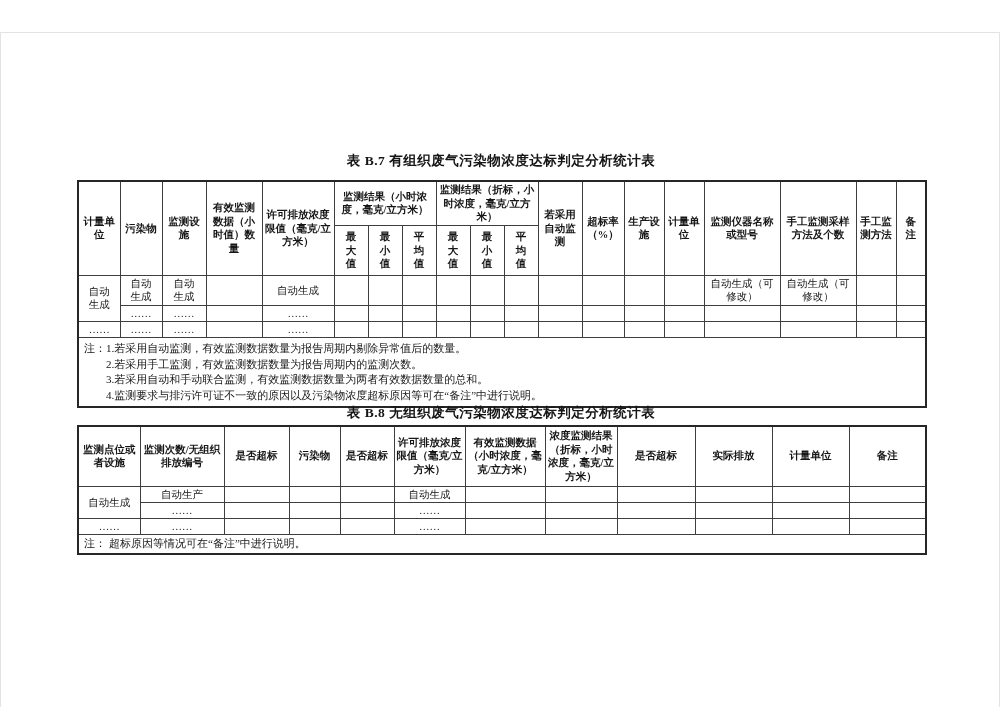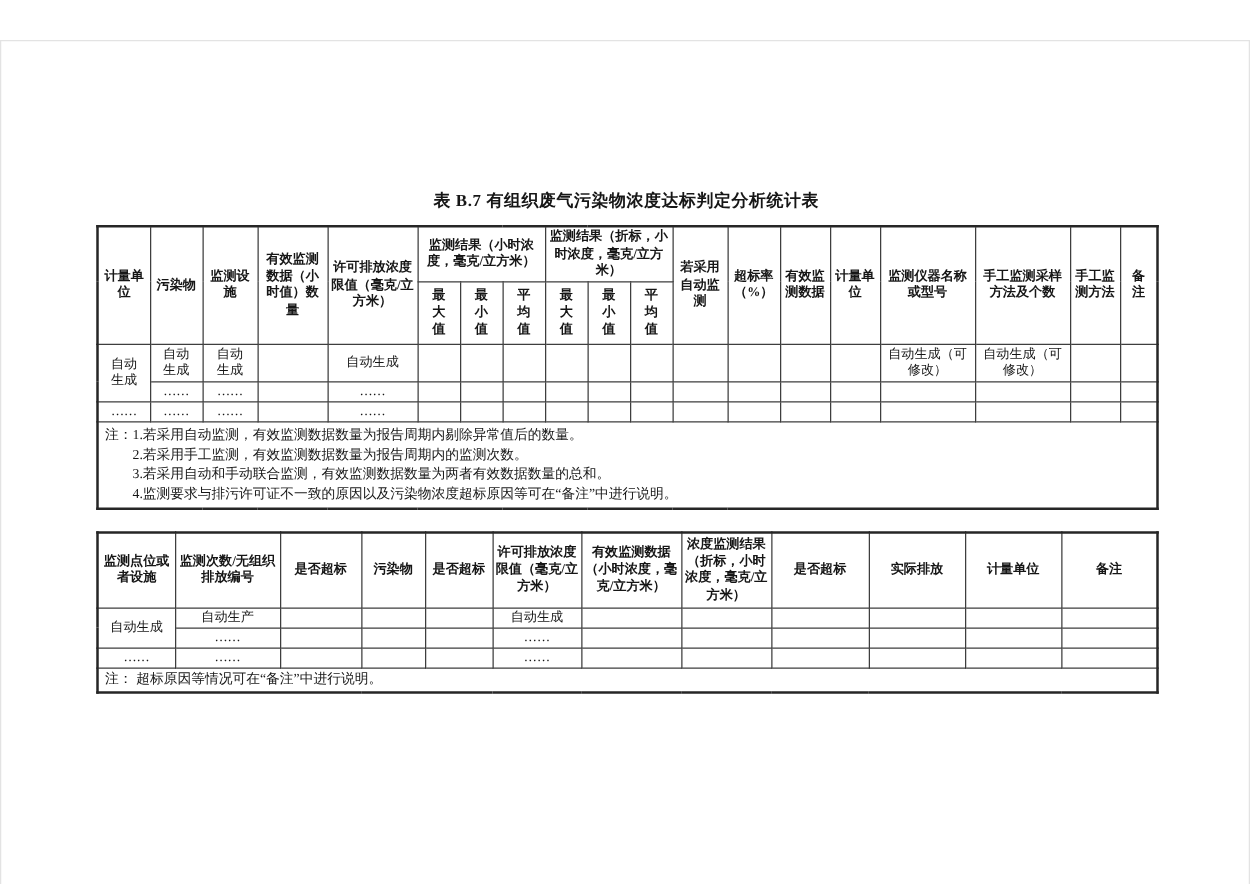--- a/index.html
+++ b/index.html
@@ -72,21 +72,21 @@
         <tr class="h1">
           <th rowspan="2"><span>计量单位</span></th>
           <th rowspan="2"><span>污染物</span></th>
           <th rowspan="2"><span>监测设施</span></th>
           <th rowspan="2"><span>有效监测数据（小时值）数量</span></th>
           <th rowspan="2"><span>许可排放浓度限值（毫克/立方米）</span></th>
           <th colspan="3">监测结果（小时浓度，毫克/立方米）</th>
           <th colspan="3">监测结果（折标，小时浓度，毫克/立方米）</th>
           <th rowspan="2"><span>若采用自动监测</span></th>
           <th rowspan="2"><span>超标率（%）</span></th>
-          <th rowspan="2"><span>有效监测数据</span></th>
+          <th rowspan="2"><span>生产设施</span></th>
           <th rowspan="2"><span>计量单位</span></th>
           <th rowspan="2"><span>监测仪器名称或型号</span></th>
           <th rowspan="2"><span>手工监测采样方法及个数</span></th>
           <th rowspan="2"><span>手工监测方法</span></th>
           <th rowspan="2"><span class="v1">备注</span></th>
         </tr>
         <tr class="h2">
           <th><span class="v1">最大值</span></th>
           <th><span class="v1">最小值</span></th>
           <th><span class="v1">平均值</span></th>
@@ -168,20 +168,21 @@
                 <div>3.若采用自动和手动联合监测，有效监测数据数量为两者有效数据数量的总和。</div>
                 <div>4.监测要求与排污许可证不一致的原因以及污染物浓度超标原因等可在“备注”中进行说明。</div>
               </div>
             </div>
           </td>
         </tr>
       </tbody>
     </table>
   </div>
 
+  <div class="title" id="b8-title">表 B.8  无组织废气污染物浓度达标判定分析统计表</div>
 
   <div class="tbl-wrap" id="b8-wrap">
     <table class="t b8">
       <colgroup>
         <col style="width:62px">
           <col style="width:84px">
           <col style="width:65px">
           <col style="width:51px">
         <col style="width:54px">
           <col style="width:71px">

